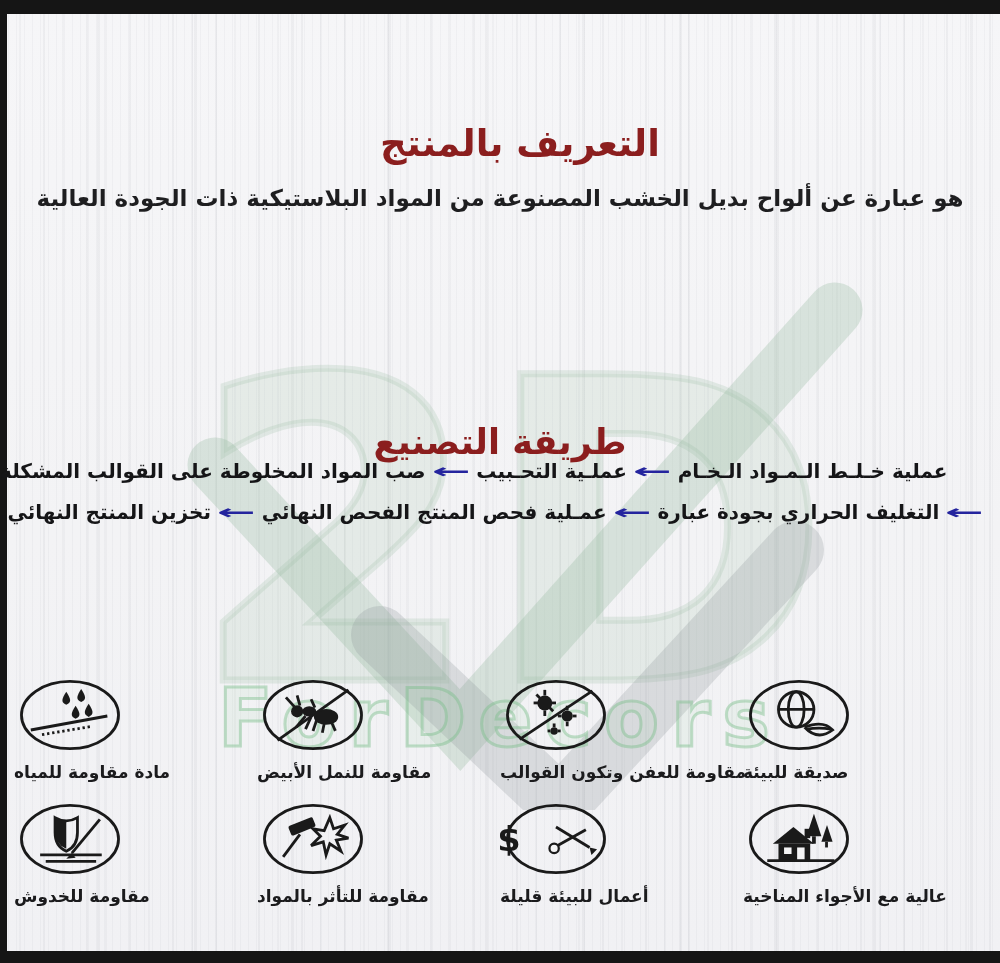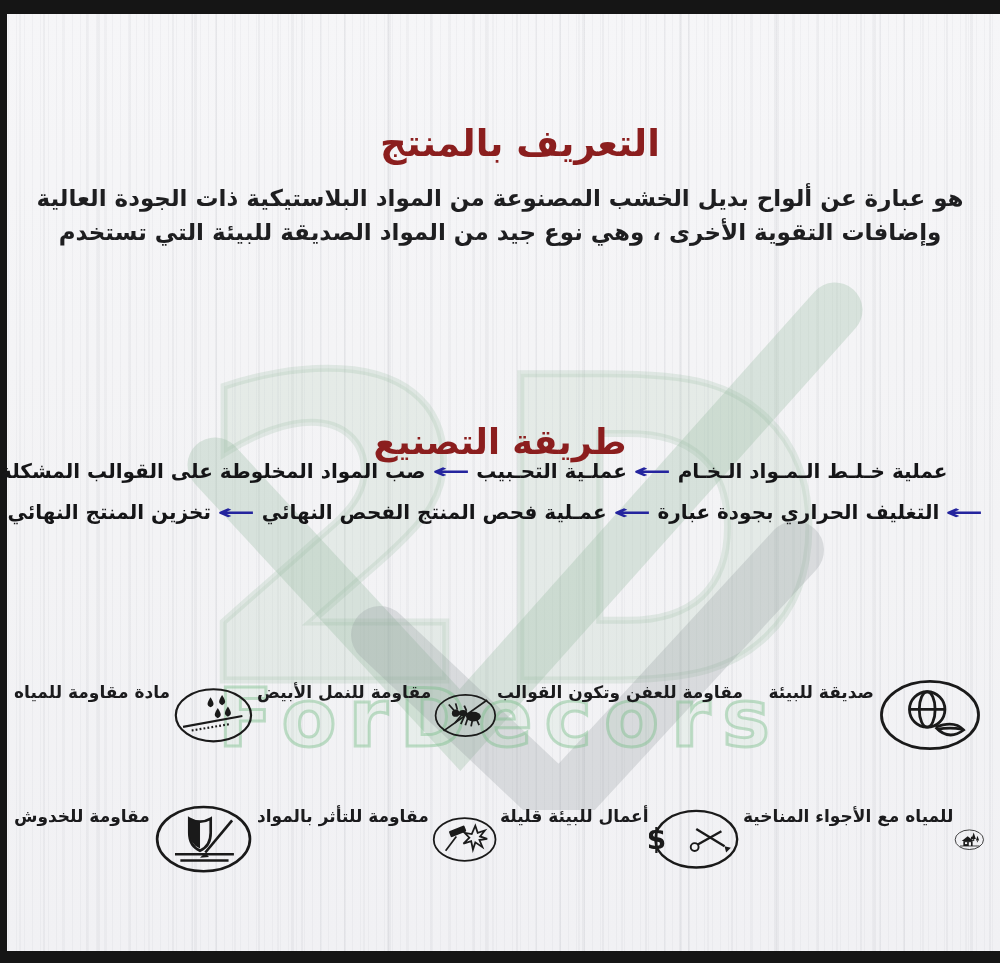--- a/index.html
+++ b/index.html
@@ -51,21 +51,21 @@
   }
   .flow .arrow{
     color:#24249e;display:inline-block;
     transform:scaleX(2.3);margin:0 17px;font-weight:bold;
   }
 
   .features{position:absolute;left:14px;width:972px;direction:rtl;}
   #features-row1{top:676px;}
   #features-row2{top:800px;}
   .feat-row{display:flex;justify-content:space-between;}
-  .feat{width:243px;display:flex;flex-direction:row;align-items:flex-start;}
+  .feat{width:243px;display:flex;flex-direction:column;align-items:flex-end;}
   .feat svg{display:block;}
   .feat-label{
     margin-top:6px;font-size:17px;font-weight:bold;color:#1b1b1d;
     text-align:center;direction:rtl;white-space:nowrap;
   }
   .ink{stroke:#1a1a1a;fill:none;stroke-width:3;}
   .ink-fill{fill:#1a1a1a;stroke:none;}
 </style>
 </head>
 <body>
@@ -80,21 +80,20 @@
 <div class="wm-brand">ForDecors</div>
 
 <div class="frame-top"></div>
 <div class="frame-left"></div>
 <div class="frame-bottom"></div>
 
 <div class="title" id="title-definition">التعريف بالمنتج</div>
 
 <div class="paragraph">
   <div>هو عبارة عن ألواح بديل الخشب المصنوعة من المواد البلاستيكية ذات الجودة العالية</div>
-  <div>وإضافات التقوية الأخرى ، وهي نوع جيد من المواد الصديقة للبيئة التي تستخدم</div>
 </div>
 
 <div class="title" id="title-manufacturing">طريقة التصنيع</div>
 
 <div class="flow">
   <div>
     <span>عملية خـلـط الـمـواد الـخـام</span><span class="arrow">←</span><span>عملـية التحـبيب</span><span class="arrow">←</span><span>صب المواد المخلوطة على القوالب المشكلة</span>
   </div>
   <div>
     <span class="arrow">←</span><span>التغليف الحراري بجودة عبارة</span><span class="arrow">←</span><span>عمـلية فحص المنتج الفحص النهائي</span><span class="arrow">←</span><span>تخزين المنتج النهائي.</span>
@@ -189,21 +188,21 @@
       <rect class="ink-fill" x="74" y="38" width="4" height="8"></rect>
       <polygon class="ink-fill" points="90,26 84,44 96,44"></polygon>
       <rect class="ink-fill" x="88" y="44" width="3" height="6"></rect>
       <polygon class="ink-fill" points="32,46 54,28 76,46"></polygon>
       <rect class="ink-fill" x="66" y="30" width="6" height="10"></rect>
       <rect class="ink-fill" x="38" y="46" width="34" height="18"></rect>
       <rect x="44" y="50" width="8" height="7" fill="#f4f4f5"></rect>
       <rect x="58" y="50" width="8" height="14" fill="#f4f4f5"></rect>
       <line class="ink" x1="26" y1="64" x2="98" y2="64" stroke-width="2.6"></line>
     </svg>
-    <div class="feat-label">للمياه مع الأجواء المناخية</div>
+    <div class="feat-label">عالية مع الأجواء المناخية</div>
   </div>
 
   <div class="feat">
     <svg width="112" height="80" viewBox="0 0 120 84">
       <ellipse class="ink" cx="60" cy="41" rx="52" ry="36"></ellipse>
       <text x="22" y="54" font-family="DejaVu Sans, sans-serif" font-size="36" font-weight="bold" fill="#1a1a1a">$</text>
       <line class="ink" x1="58" y1="50" x2="92" y2="31" stroke-width="8"></line>
       <line class="ink" x1="60" y1="28" x2="96" y2="50" stroke-width="8"></line>
       <circle cx="58" cy="51" r="5" fill="#f4f4f5" stroke="#1a1a1a" stroke-width="2.4"></circle>
       <polygon class="ink-fill" points="96,50 104,52 98,58"></polygon>

